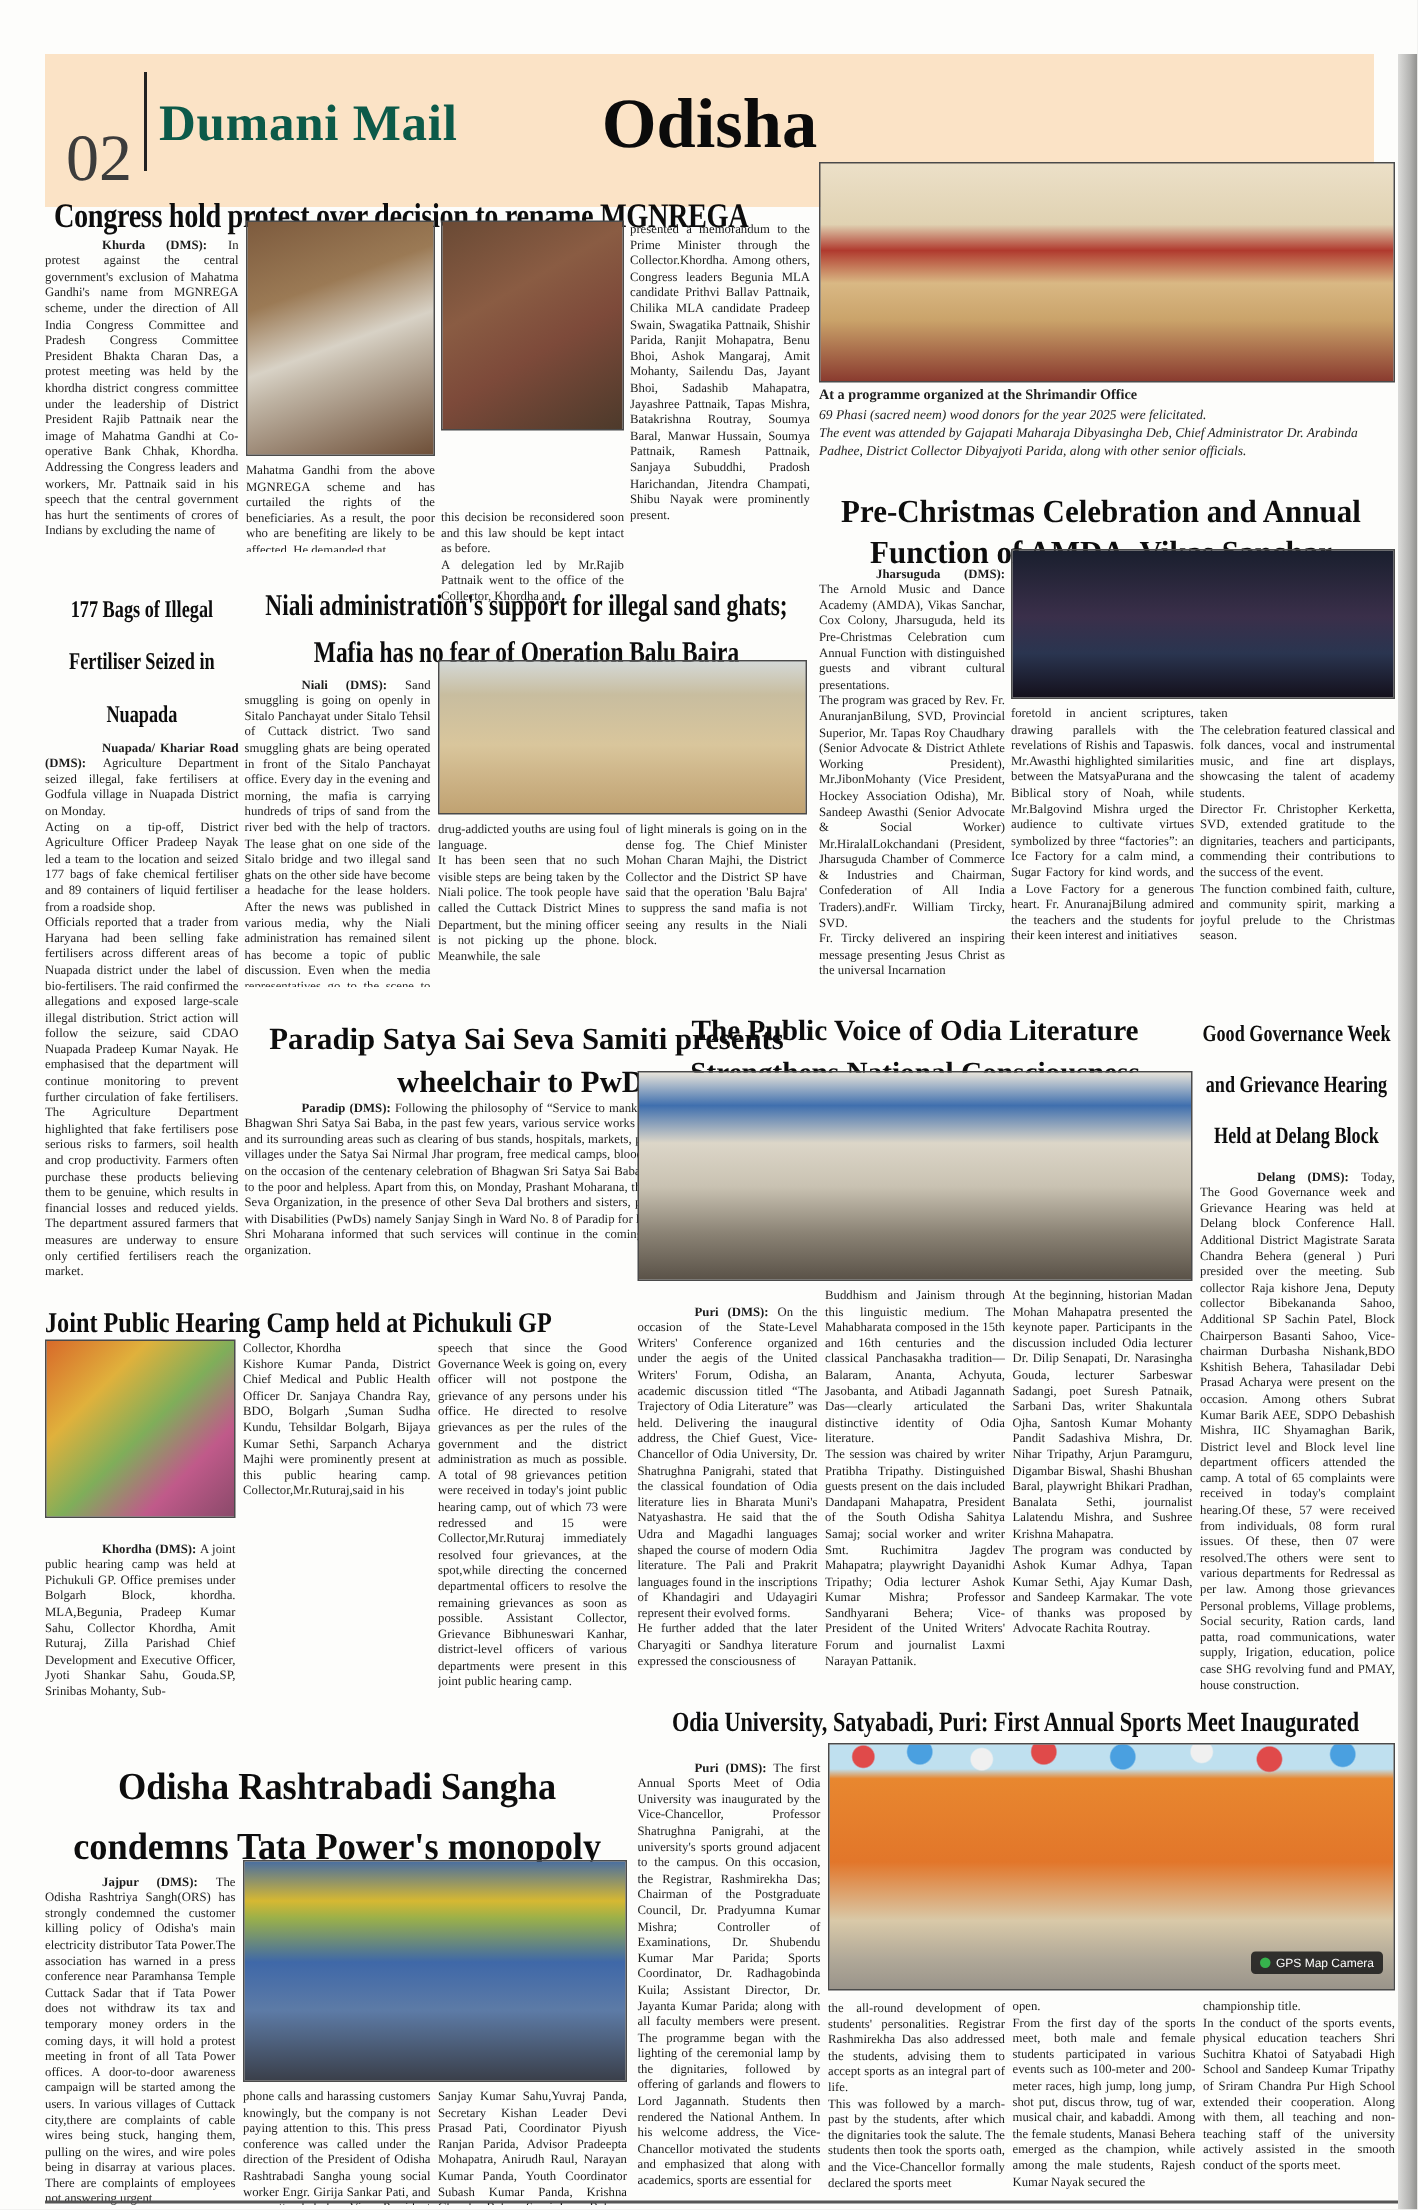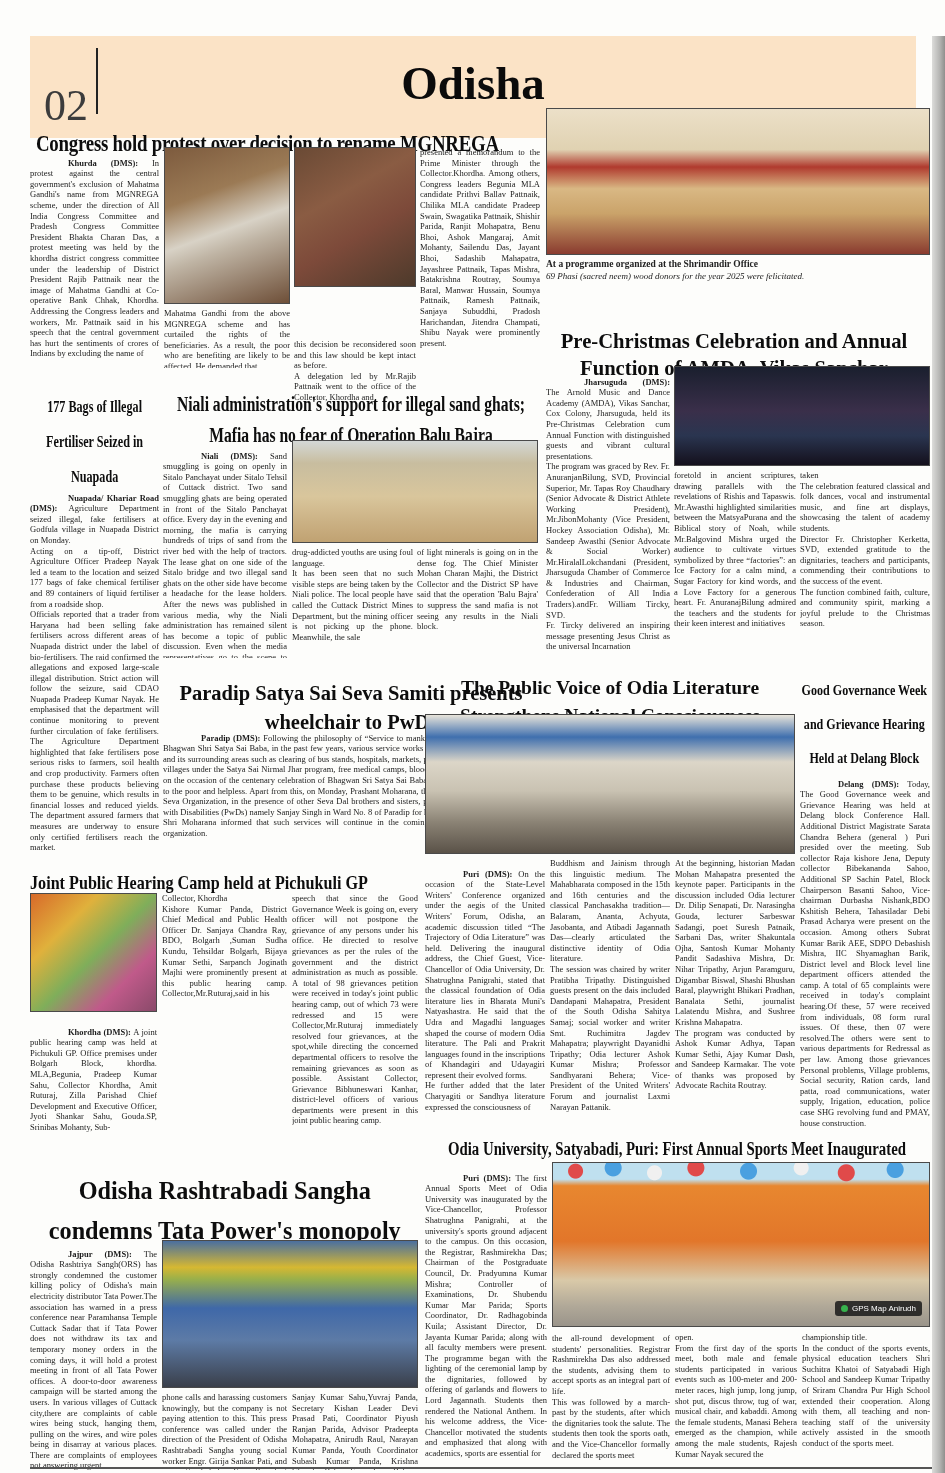--- a/index.html
+++ b/index.html
@@ -72,20 +72,21 @@
   .page-edge-bottom{position:absolute;left:30px;bottom:4px;width:902px;height:2px;background:#555;}
 </style>
 </head>
 <body>
 
 <div id="page">
 
   <div class="header-band">
     <div class="page-num">02</div>
     <div class="hdr-divider"></div>
+    <div class="masthead">Dumani Mail</div>
     <div class="section-title">Odisha</div>
   </div>
 
   <section>
     <h2 class="hl" id="hl-congress">Congress hold protest over decision to rename MGNREGA</h2>
     <div class="col" style="left:30px;top:147px;width:129px;height:221px;">
       <span class="dl">Khurda (DMS):</span><span>In protest against the central government's exclusion of Mahatma Gandhi's name from MGNREGA scheme, under the direction of All India Congress Committee and Pradesh Congress Committee President Bhakta Charan Das, a protest meeting was held by the khordha district congress committee under the leadership of District President Rajib Pattnaik near the image of Mahatma Gandhi at Co-operative Bank Chhak, Khordha. Addressing the Congress leaders and workers, Mr. Pattnaik said in his speech that the central government has hurt the sentiments of crores of Indians by excluding the name of</span>
     </div>
     <div class="photo ph-congress-a" style="left:164px;top:147px;width:126px;height:157px;"></div>
     <div class="col" style="left:164px;top:308px;width:126px;height:60px;">Mahatma Gandhi from the above MGNREGA scheme and has curtailed the rights of the beneficiaries. As a result, the poor who are benefiting are likely to be affected. He demanded that</div>
@@ -93,20 +94,21 @@
     <div class="col" style="left:294px;top:291px;width:122px;height:77px;margin-top:48px;">this decision be reconsidered soon and this law should be kept intact as before.
 A delegation led by Mr.Rajib Pattnaik went to the office of the Collector, Khordha and</div>
     <div class="col" style="left:420px;top:147px;width:120px;height:221px;">presented a memorandum to the Prime Minister through the Collector.Khordha. Among others, Congress leaders Begunia MLA candidate Prithvi Ballav Pattnaik, Chilika MLA candidate Pradeep Swain, Swagatika Pattnaik, Shishir Parida, Ranjit Mohapatra, Benu Bhoi, Ashok Mangaraj, Amit Mohanty, Sailendu Das, Jayant Bhoi, Sadashib Mahapatra, Jayashree Pattnaik, Tapas Mishra, Batakrishna Routray, Soumya Baral, Manwar Hussain, Soumya Pattnaik, Ramesh Pattnaik, Sanjaya Subuddhi, Pradosh Harichandan, Jitendra Champati, Shibu Nayak were prominently present.</div>
   </section>
 
   <section>
     <div class="photo ph-shrimandir" style="left:546px;top:108px;width:384px;height:147px;"></div>
     <div class="caption" style="left:546px;top:258px;width:384px;height:54px;">
       <div class="cap-b">At a programme organized at the Shrimandir Office</div>
       <div class="cap-i">69 Phasi (sacred neem) wood donors for the year 2025 were felicitated.</div>
+      <div class="cap-i">The event was attended by Gajapati Maharaja Dibyasingha Deb, Chief Administrator Dr. Arabinda Padhee, District Collector Dibyajyoti Parida, along with other senior officials.</div>
     </div>
   </section>
 
   <section>
     <h2 class="hl" id="hl-amda">Pre-Christmas Celebration and Annual Function of AMDA, Vikas Sanchar</h2>
     <div class="col" style="left:546px;top:366px;width:124px;height:296px;">
       <span class="dl">Jharsuguda (DMS):</span><span>The Arnold Music and Dance Academy (AMDA), Vikas Sanchar, Cox Colony, Jharsuguda, held its Pre-Christmas Celebration cum Annual Function with distinguished guests and vibrant cultural presentations.
 The program was graced by Rev. Fr. AnuranjanBilung, SVD, Provincial Superior, Mr. Tapas Roy Chaudhary (Senior Advocate &amp; District Athlete Working President), Mr.JibonMohanty (Vice President, Hockey Association Odisha), Mr. Sandeep Awasthi (Senior Advocate &amp; Social Worker) Mr.HiralalLokchandani (President, Jharsuguda Chamber of Commerce &amp; Industries and Chairman, Confederation of All India Traders).andFr. William Tircky, SVD.
 Fr. Tircky delivered an inspiring message presenting Jesus Christ as the universal Incarnation</span>
     </div>
@@ -127,21 +129,21 @@
     </div>
   </section>
 
   <section>
     <h2 class="hl" id="hl-niali">Niali administration's support for illegal sand ghats; Mafia has no fear of Operation Balu Bajra</h2>
     <div class="col" style="left:163px;top:440px;width:124px;height:218px;">
       <span class="dl">Niali (DMS):</span><span>Sand smuggling is going on openly in Sitalo Panchayat under Sitalo Tehsil of Cuttack district. Two sand smuggling ghats are being operated in front of the Sitalo Panchayat office. Every day in the evening and morning, the mafia is carrying hundreds of trips of sand from the river bed with the help of tractors. The lease ghat on one side of the Sitalo bridge and two illegal sand ghats on the other side have become a headache for the lease holders. After the news was published in various media, why the Niali administration has remained silent has become a topic of public discussion. Even when the media representatives go to the scene to report the news, the mafia-style hired anti-social and</span>
     </div>
     <div class="photo ph-niali" style="left:292px;top:440px;width:246px;height:103px;"></div>
     <div class="col" style="left:292px;top:547px;width:121px;height:111px;">drug-addicted youths are using foul language.
-It has been seen that no such visible steps are being taken by the Niali police. The local people have called the Cuttack District Mines Department, but the mining officer is not picking up the phone. Meanwhile, the sale</div>
+It has been seen that no such visible steps are being taken by the Niali police. The took people have called the Cuttack District Mines Department, but the mining officer is not picking up the phone. Meanwhile, the sale</div>
     <div class="col" style="left:417px;top:547px;width:121px;height:111px;">of light minerals is going on in the dense fog. The Chief Minister Mohan Charan Majhi, the District Collector and the District SP have said that the operation 'Balu Bajra' to suppress the sand mafia is not seeing any results in the Niali block.</div>
   </section>
 
   <section>
     <h2 class="hl" id="hl-paradip">Paradip Satya Sai Seva Samiti presents wheelchair to PwDs</h2>
     <div class="col" style="left:163px;top:722px;width:375px;height:136px;">
       <span class="dl">Paradip (DMS):</span><span>Following the philosophy of “Service to mankind is service to God” shown by Bhagwan Shri Satya Sai Baba, in the past few years, various service works have been carried out in Paradip and its surrounding areas such as clearing of bus stands, hospitals, markets, providing clean drinking water in villages under the Satya Sai Nirmal Jhar program, free medical camps, blood donation camps, etc. This year, on the occasion of the centenary celebration of Bhagwan Sri Satya Sai Baba, winter clothes were distributed to the poor and helpless. Apart from this, on Monday, Prashant Moharana, the convenor of Paradip Satya Sai Seva Organization, in the presence of other Seva Dal brothers and sisters, presented a wheelchair to Person with Disabilities (PwDs) namely Sanjay Singh in Ward No. 8 of Paradip for his easy transportation. However, Shri Moharana informed that such services will continue in the coming days on behalf of Satya Sai organization.</span>
     </div>
   </section>
 
@@ -165,21 +167,21 @@
     </div>
   </section>
 
   <section>
     <h2 class="hl" id="hl-joint">Joint Public Hearing Camp held at Pichukuli GP</h2>
     <div class="photo ph-joint" style="left:30px;top:893px;width:127px;height:119px;"></div>
     <div class="col" style="left:30px;top:1016px;width:127px;height:127px;">
       <span class="dl">Khordha (DMS):</span><span>A joint public hearing camp was held at Pichukuli GP. Office premises under Bolgarh Block, khordha. MLA,Begunia, Pradeep Kumar Sahu, Collector Khordha, Amit Ruturaj, Zilla Parishad Chief Development and Executive Officer, Jyoti Shankar Sahu, Gouda.SP, Srinibas Mohanty, Sub-</span>
     </div>
     <div class="col" style="left:162px;top:893px;width:125px;height:250px;">Collector, Khordha
-Kishore Kumar Panda, District Chief Medical and Public Health Officer Dr. Sanjaya Chandra Ray, BDO, Bolgarh ,Suman Sudha Kundu, Tehsildar Bolgarh, Bijaya Kumar Sethi, Sarpanch Joginath Majhi were prominently present at this public hearing camp. Collector,Mr.Ruturaj,said in his</div>
+Kishore Kumar Panda, District Chief Medical and Public Health Officer Dr. Sanjaya Chandra Ray, BDO, Bolgarh ,Suman Sudha Kundu, Tehsildar Bolgarh, Bijaya Kumar Sethi, Sarpanch Acharya Majhi were prominently present at this public hearing camp. Collector,Mr.Ruturaj,said in his</div>
     <div class="col" style="left:292px;top:893px;width:126px;height:250px;">speech that since the Good Governance Week is going on, every officer will not postpone the grievance of any persons under his office. He directed to resolve grievances as per the rules of the government and the district administration as much as possible. A total of 98 grievances petition were received in today's joint public hearing camp, out of which 73 were redressed and 15 were Collector,Mr.Ruturaj immediately resolved four grievances, at the spot,while directing the concerned departmental officers to resolve the remaining grievances as soon as possible. Assistant Collector, Grievance Bibhuneswari Kanhar, district-level officers of various departments were present in this joint public hearing camp.</div>
   </section>
 
   <section>
     <h2 class="hl" id="hl-tata">Odisha Rashtrabadi Sangha condemns Tata Power's monopoly</h2>
     <div class="col" style="left:30px;top:1238px;width:127px;height:232px;">
       <span class="dl">Jajpur (DMS):</span><span>The Odisha Rashtriya Sangh(ORS) has strongly condemned the customer killing policy of Odisha's main electricity distributor Tata Power.The association has warned in a press conference near Paramhansa Temple Cuttack Sadar that if Tata Power does not withdraw its tax and temporary money orders in the coming days, it will hold a protest meeting in front of all Tata Power offices. A door-to-door awareness campaign will be started among the users. In various villages of Cuttack city,there are complaints of cable wires being stuck, hanging them, pulling on the wires, and wire poles being in disarray at various places. There are complaints of employees not answering urgent</span>
     </div>
     <div class="photo ph-tata" style="left:162px;top:1240px;width:256px;height:148px;"></div>
     <div class="col" style="left:162px;top:1392px;width:125px;height:78px;">phone calls and harassing customers knowingly, but the company is not paying attention to this. This press conference was called under the direction of the President of Odisha Rashtrabadi Sangha young social worker Engr. Girija Sankar Pati, and was attended by Vice President Satya Narayan Mohanty, Vice President</div>
@@ -187,21 +189,21 @@
   </section>
 
   <section>
     <h2 class="hl" id="hl-sports">Odia University, Satyabadi, Puri: First Annual Sports Meet Inaugurated</h2>
     <div class="col" style="left:425px;top:1162px;width:122px;height:308px;">
       <span class="dl">Puri (DMS):</span><span>The first Annual Sports Meet of Odia University was inaugurated by the Vice-Chancellor, Professor Shatrughna Panigrahi, at the university's sports ground adjacent to the campus. On this occasion, the Registrar, Rashmirekha Das; Chairman of the Postgraduate Council, Dr. Pradyumna Kumar Mishra; Controller of Examinations, Dr. Shubendu Kumar Mar Parida; Sports Coordinator, Dr. Radhagobinda Kuila; Assistant Director, Dr. Jayanta Kumar Parida; along with all faculty members were present. The programme began with the lighting of the ceremonial lamp by the dignitaries, followed by offering of garlands and flowers to Lord Jagannath. Students then rendered the National Anthem. In his welcome address, the Vice-Chancellor motivated the students and emphasized that along with academics, sports are essential for</span>
     </div>
     <div class="photo ph-sports" style="left:552px;top:1162px;width:378px;height:165px;">
       <div class="gps-badge">
         <span class="gps-dot"></span>
-        <span>GPS Map Anirudh</span>
+        <span>GPS Map Camera</span>
       </div>
     </div>
     <div class="col" style="left:552px;top:1333px;width:118px;height:138px;">the all-round development of students' personalities. Registrar Rashmirekha Das also addressed the students, advising them to accept sports as an integral part of life.
 This was followed by a march-past by the students, after which the dignitaries took the salute. The students then took the sports oath, and the Vice-Chancellor formally declared the sports meet</div>
     <div class="col" style="left:675px;top:1332px;width:122px;height:138px;">open.
 From the first day of the sports meet, both male and female students participated in various events such as 100-meter and 200-meter races, high jump, long jump, shot put, discus throw, tug of war, musical chair, and kabaddi. Among the female students, Manasi Behera emerged as the champion, while among the male students, Rajesh Kumar Nayak secured the</div>
     <div class="col" style="left:802px;top:1332px;width:128px;height:138px;">championship title.
 In the conduct of the sports events, physical education teachers Shri Suchitra Khatoi of Satyabadi High School and Sandeep Kumar Tripathy of Sriram Chandra Pur High School extended their cooperation. Along with them, all teaching and non-teaching staff of the university actively assisted in the smooth conduct of the sports meet.</div>
   </section>
 

